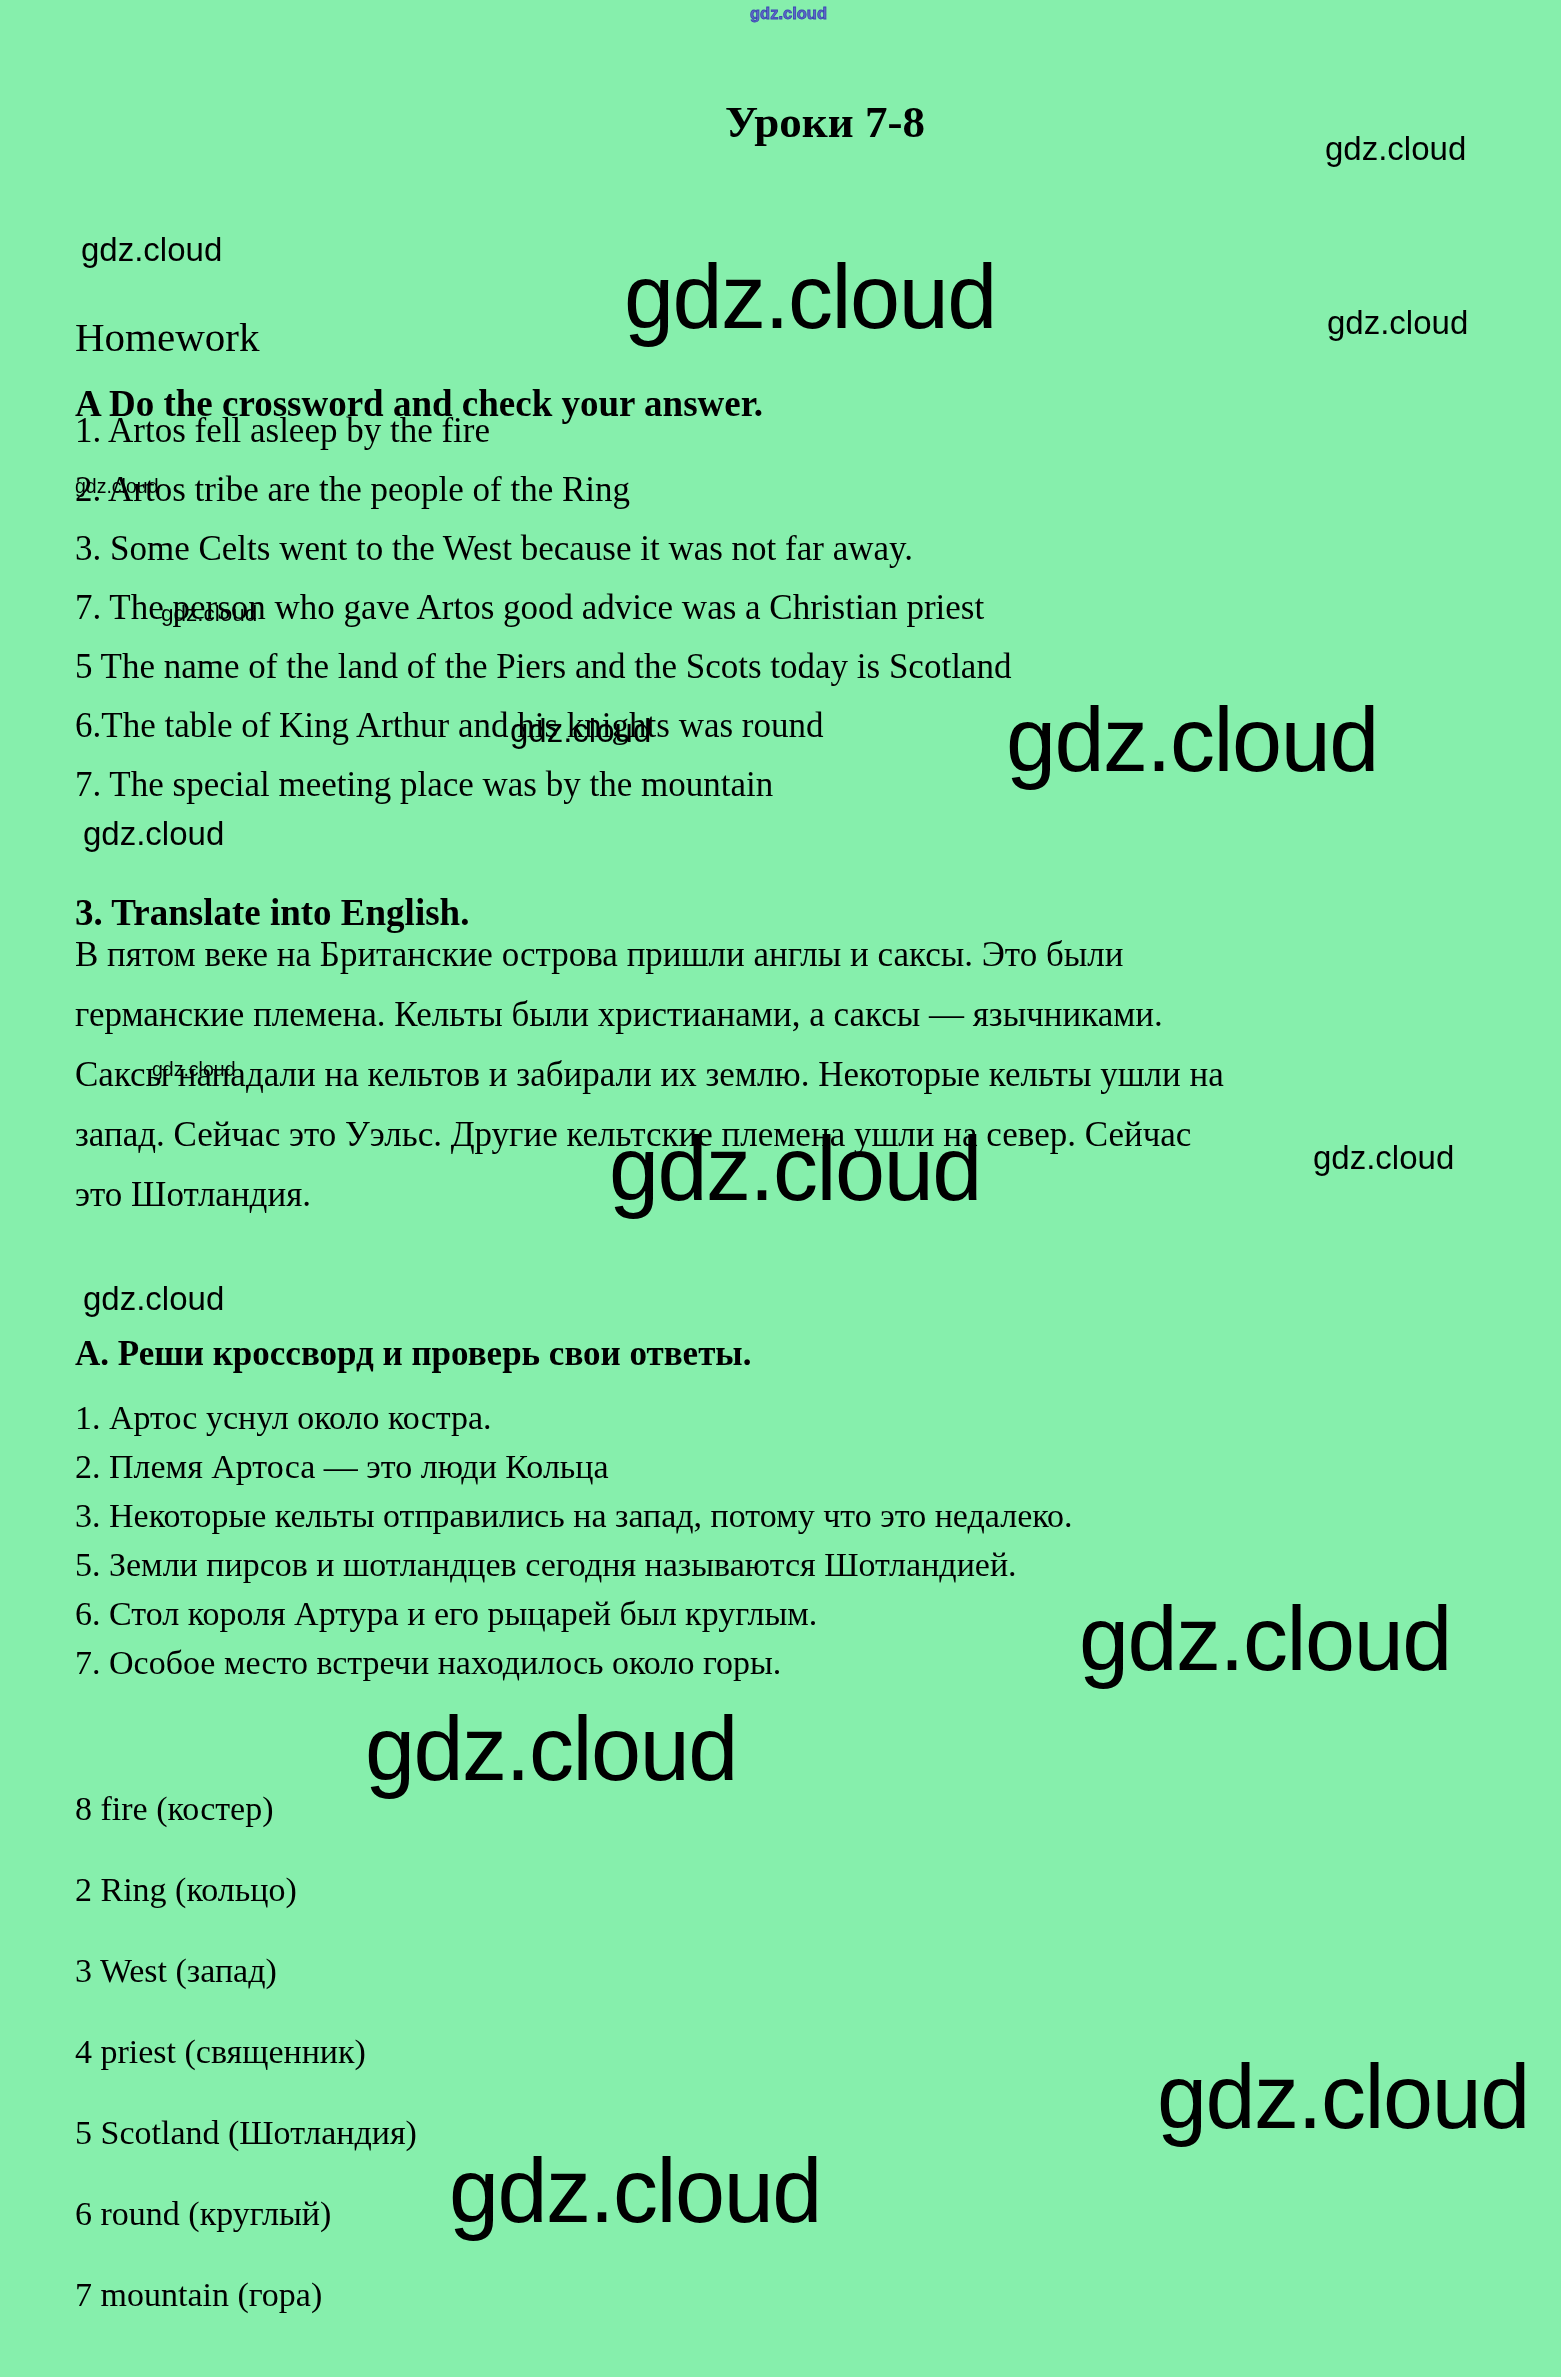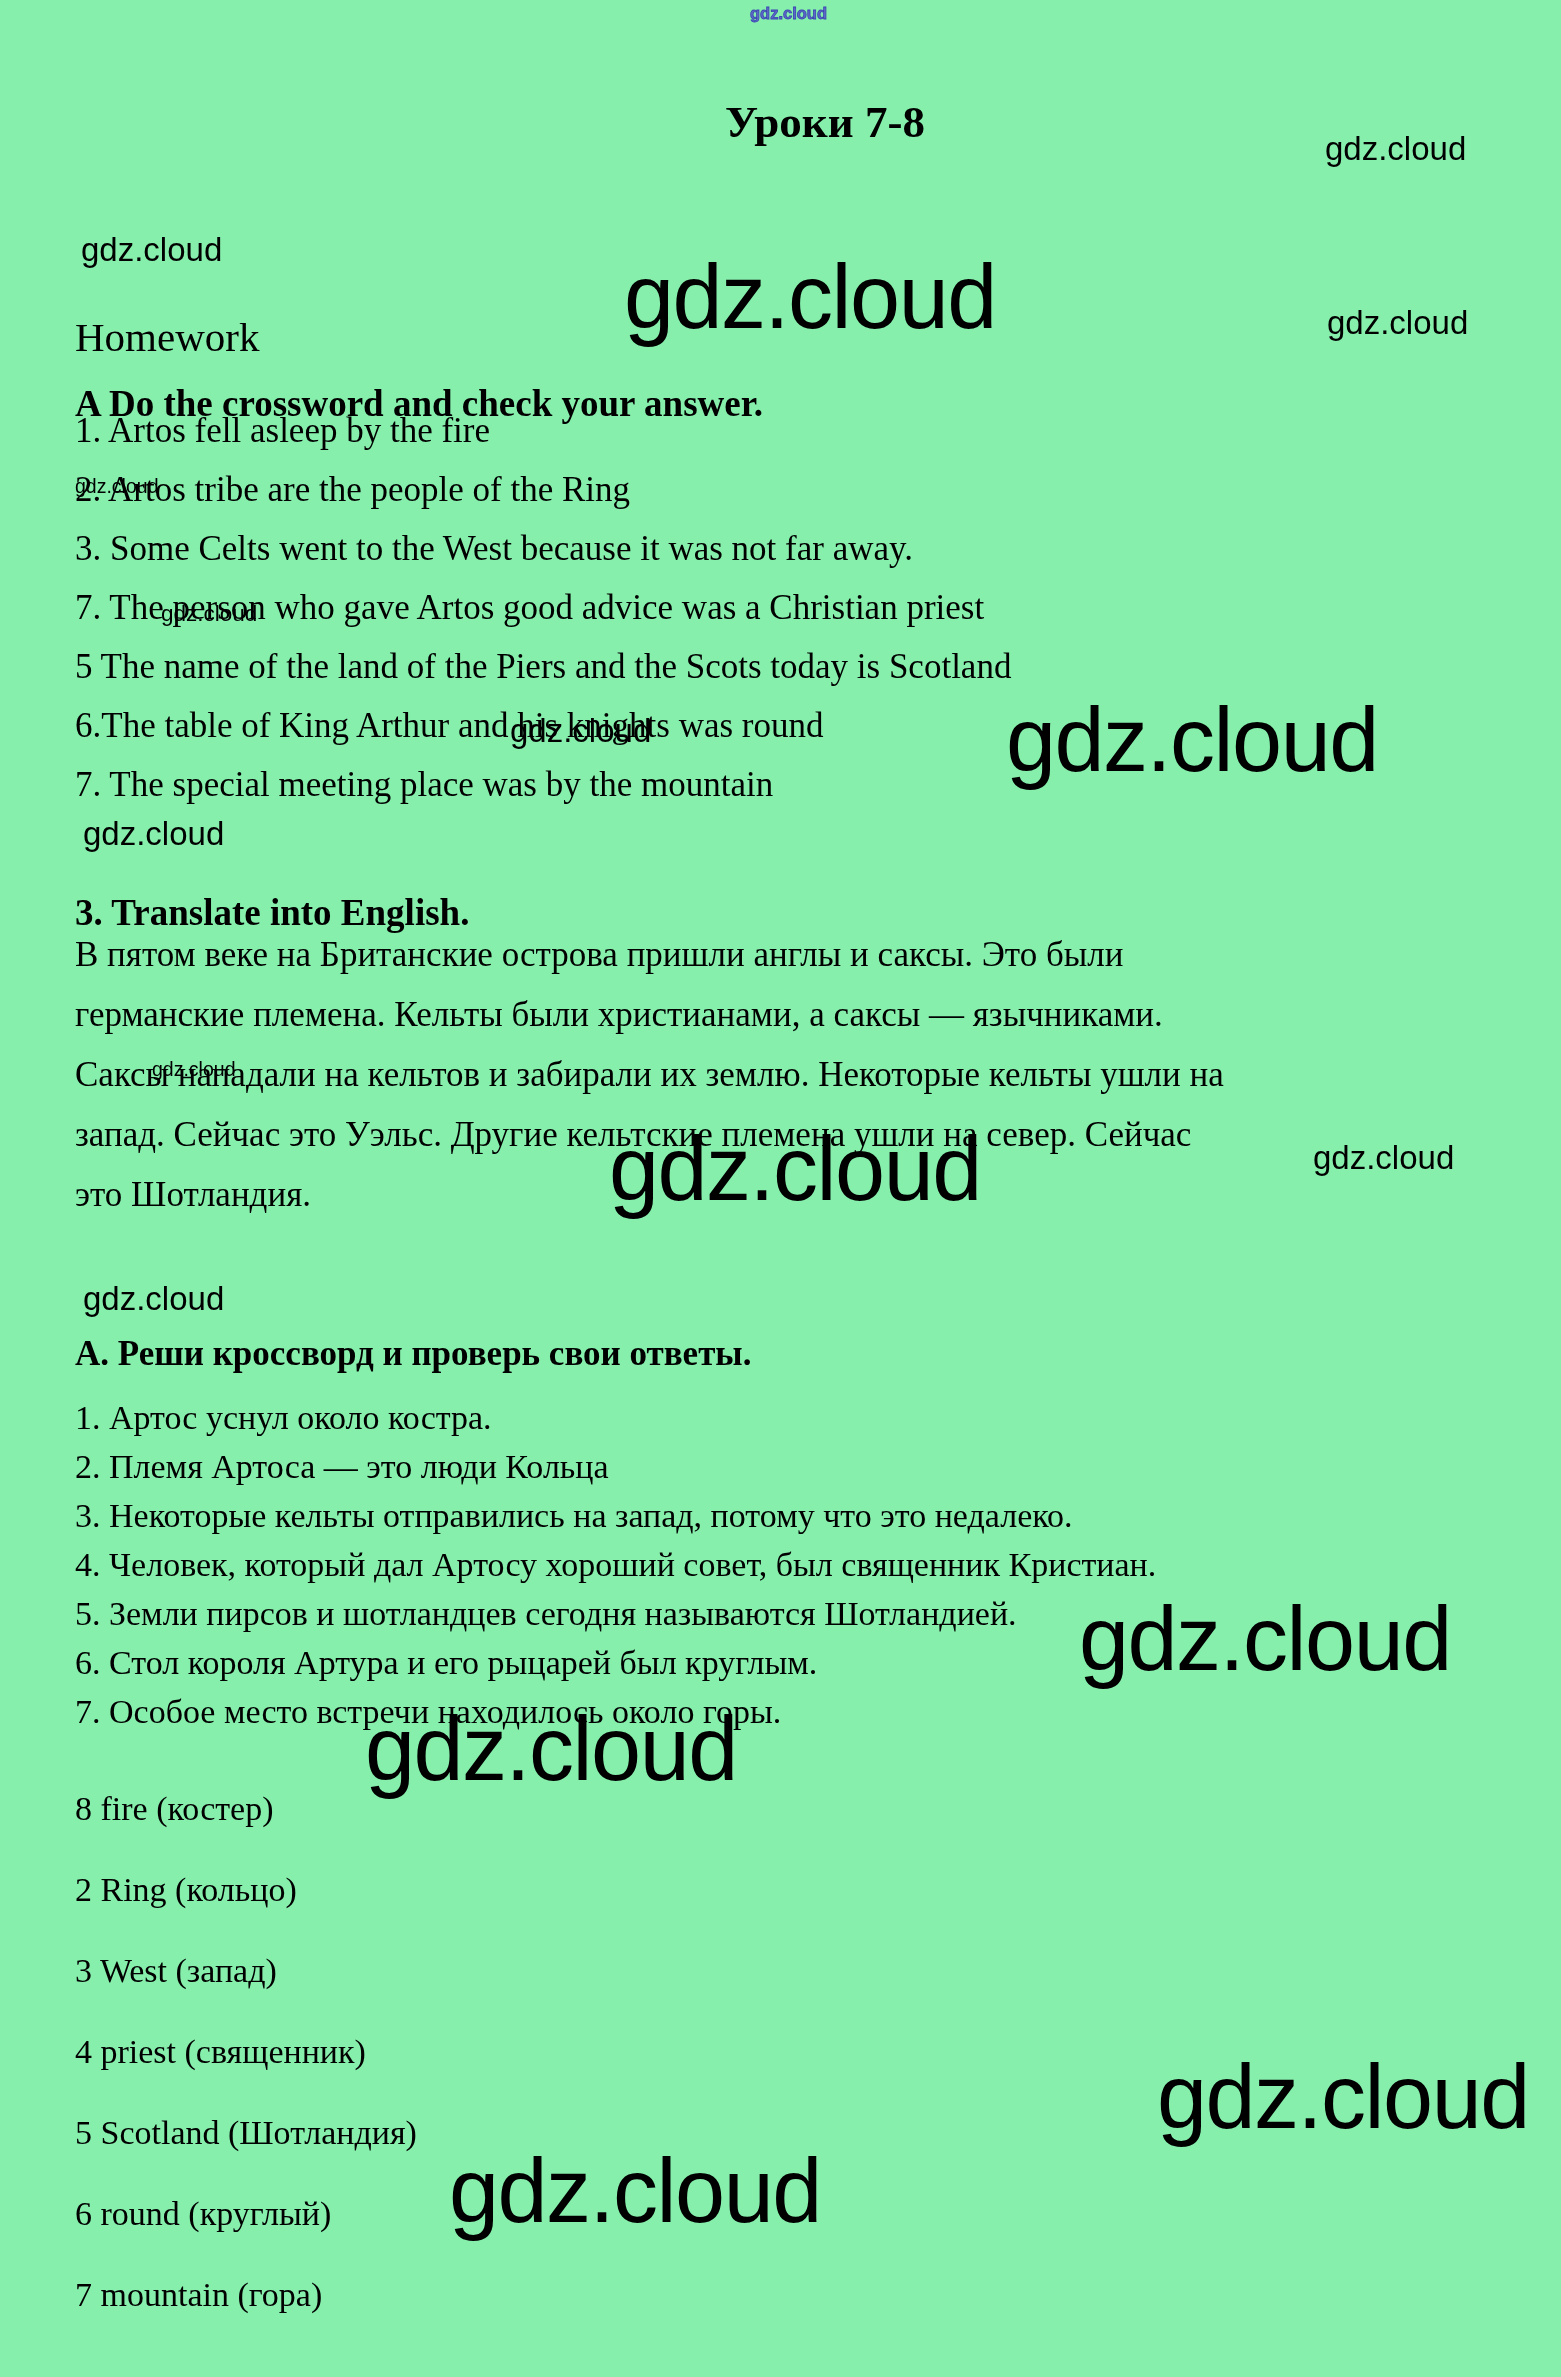--- a/index.html
+++ b/index.html
@@ -143,21 +143,20 @@
     <div>Саксы нападали на кельтов и забирали их землю. Некоторые кельты ушли на</div>
     <div>запад. Сейчас это Уэльс. Другие кельтские племена ушли на север. Сейчас</div>
     <div>это Шотландия.</div>
   </div>
 
   <div class="abs h-cross-ru">А. Реши кроссворд и проверь свои ответы.</div>
   <div class="abs ru-items">
     <div>1. Артос уснул около костра.</div>
     <div>2. Племя Артоса — это люди Кольца</div>
     <div>3. Некоторые кельты отправились на запад, потому что это недалеко.</div>
-    <div>4. Человек, который дал Артосу хороший совет, был священник Кристиан.</div>
     <div>5. Земли пирсов и шотландцев сегодня называются Шотландией.</div>
     <div>6. Стол короля Артура и его рыцарей был круглым.</div>
     <div>7. Особое место встречи находилось около горы.</div>
   </div>
 
   <div class="abs answer-list">
     <div>8 fire (костер)</div>
     <div>2 Ring (кольцо)</div>
     <div>3 West (запад)</div>
     <div>4 priest (священник)</div>

